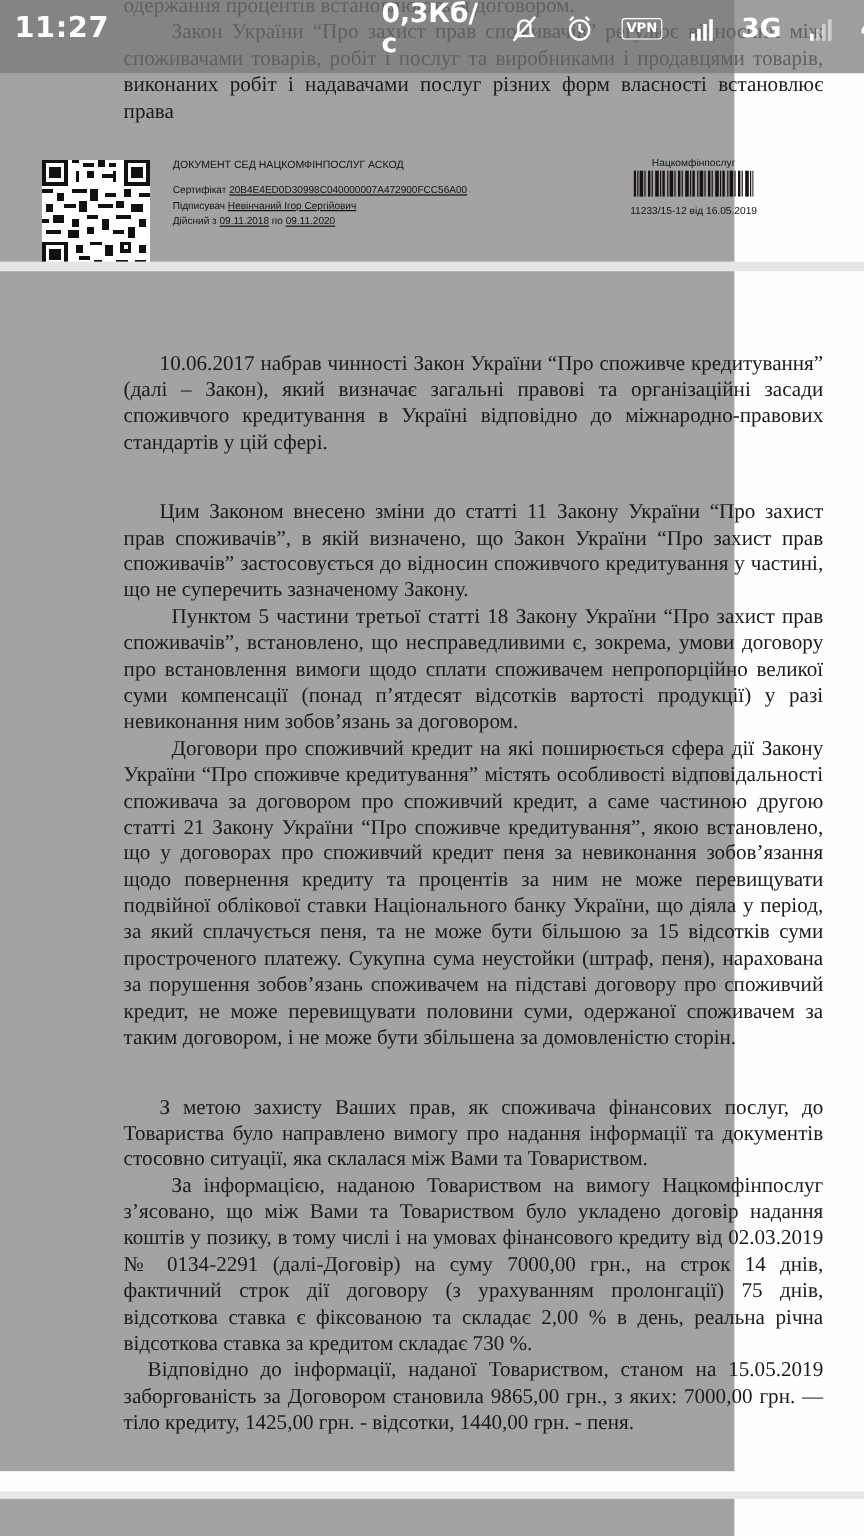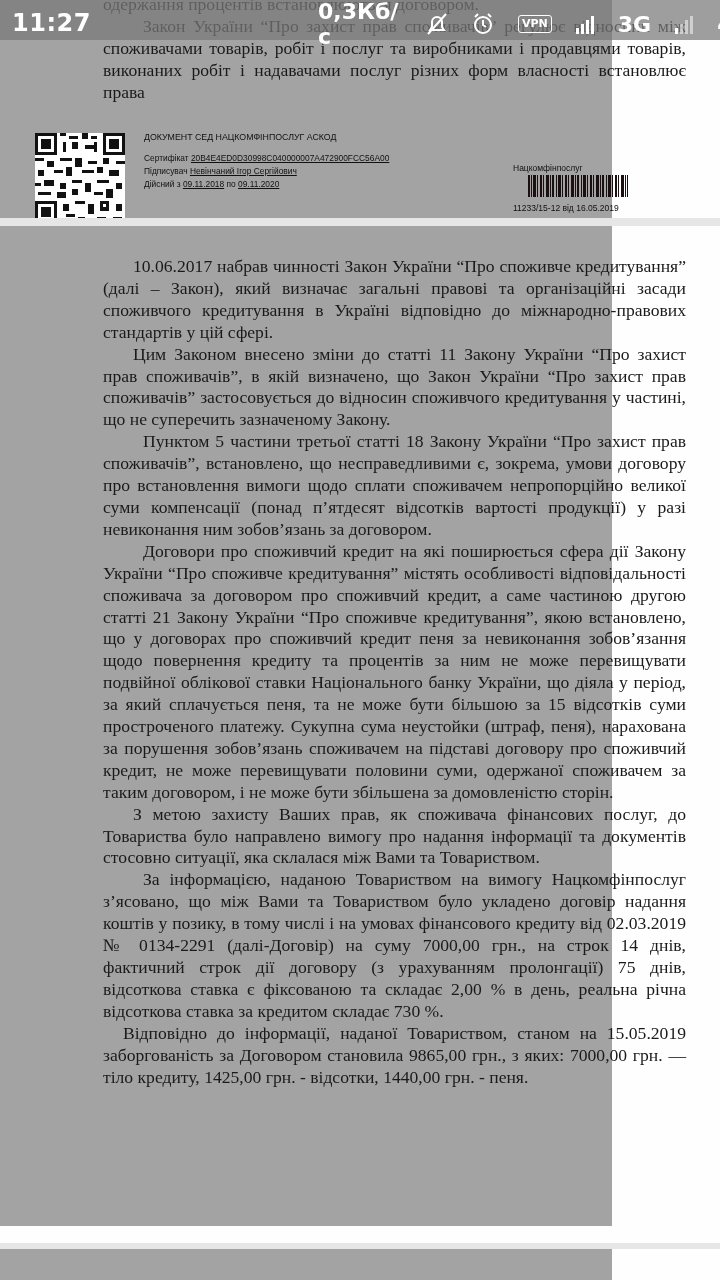--- a/index.html
+++ b/index.html
@@ -23,29 +23,29 @@
       background: #e6e6e6;
     }
     .page-next { top: 1249px; height: 31px; }
 
     .body-text {
       position: absolute; left: 103px; width: 583px;
       font-size: 17.6px; line-height: 21.9px;
       text-align: justify; text-align-last: left;
     }
     .body-text p { margin: 0; }
-    .body-text p.indent-s { text-indent: 30px; }
+    .body-text p.indent-s { text-indent: 30px; margin-top: 36px; }
     .body-text p.indent-m { text-indent: 40px; }
     .body-text p.noindent-j { text-indent: 20px; }
 
     .top-text { top: -6px; }
 
     
     .status-bar {
-      position: absolute; left: 0; top: 0; width: 720px; height: 40px;
+      position: absolute; left: 0; top: 0; width: 720px; height: 61px;
       background: rgba(120,120,120,0.72);
       color: #ffffff;
       font-family: "DejaVu Sans", sans-serif;
       z-index: 10;
     }
     .status-bar .time {
       position: absolute; left: 12px; top: 9px; font-size: 24px; font-weight: bold;
       letter-spacing: 0.5px;
     }
     .status-bar .right {
@@ -78,22 +78,22 @@
       position: absolute; left: 35px; top: 117px; width: 90px; height: 90px;
     }
     .stamp-info {
       position: absolute; left: 144px; top: 115px;
       font-family: "Liberation Sans", sans-serif; font-size: 8.4px; color: #111;
       line-height: 13px;
     }
     .stamp-info .title { font-size: 8.8px; margin-bottom: 8px; }
     .stamp-info .u { text-decoration: underline; }
     .barcode-block {
-      position: absolute; left: 513px; top: 114px; width: 130px; 
-      font-family: "Liberation Sans", sans-serif; font-size: 8.5px; color: #111; margin-top: 33px;
+      position: absolute; left: 513px; top: 114px; width: 130px; text-align: center;
+      font-family: "Liberation Sans", sans-serif; font-size: 8.5px; color: #111;
     }
     .barcode { display: block; margin: 2px auto 6px auto; width: 100px; height: 22px; }
   </style>
 </head>
 <body>
 
 <div class="status-bar">
   <span class="time">11:27</span>
   <div class="right">
     <span>0,3Кб/с</span>

